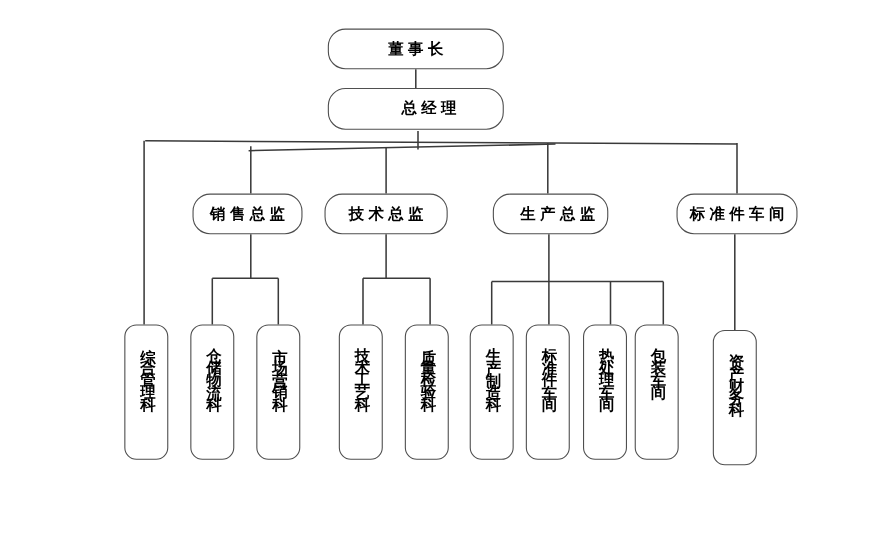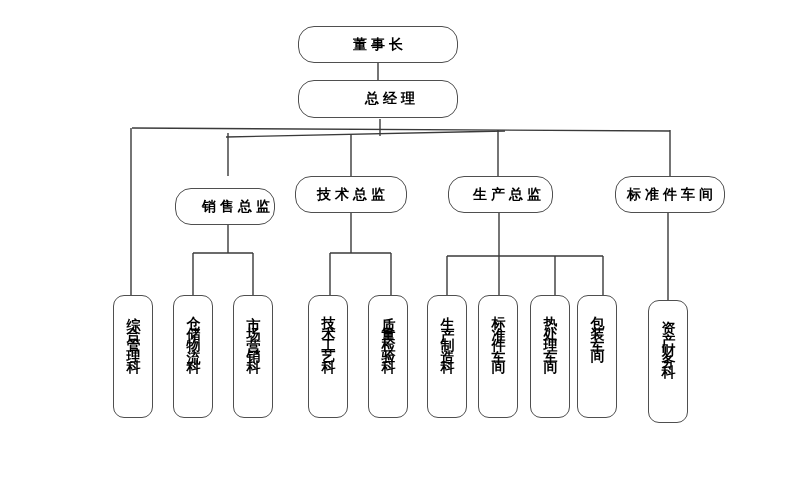--- a/index.html
+++ b/index.html
@@ -78,21 +78,21 @@
       <line x1="603" y1="256" x2="603" y2="295"></line>
       <line x1="668" y1="213" x2="668" y2="300"></line>
     </svg>
   <div id="node-layer">
       <div class="box hbox" style="left: 298px; top: 26px; width: 160px; height: 37px;">
         <span class="label">董事长</span>
       </div>
       <div class="box hbox" style="left: 298px; top: 80px; width: 160px; height: 38px; padding-left: 24px;">
         <span class="label">总经理</span>
       </div>
-      <div class="box hbox" style="left: 175px; top: 188px; width: 100px; height: 37px; justify-content: flex-end;">
+      <div class="box hbox" style="left: 175px; top: 176px; width: 100px; height: 37px;">
         <span class="label">销售总监</span>
       </div>
       <div class="box hbox" style="left: 295px; top: 176px; width: 112px; height: 37px;">
         <span class="label">技术总监</span>
       </div>
       <div class="box hbox" style="left: 448px; top: 176px; width: 105px; height: 37px; padding-left: 13px;">
         <span class="label">生产总监</span>
       </div>
       <div class="box hbox" style="left: 615px; top: 176px; width: 110px; height: 37px;">
         <span class="label">标准件车间</span>

